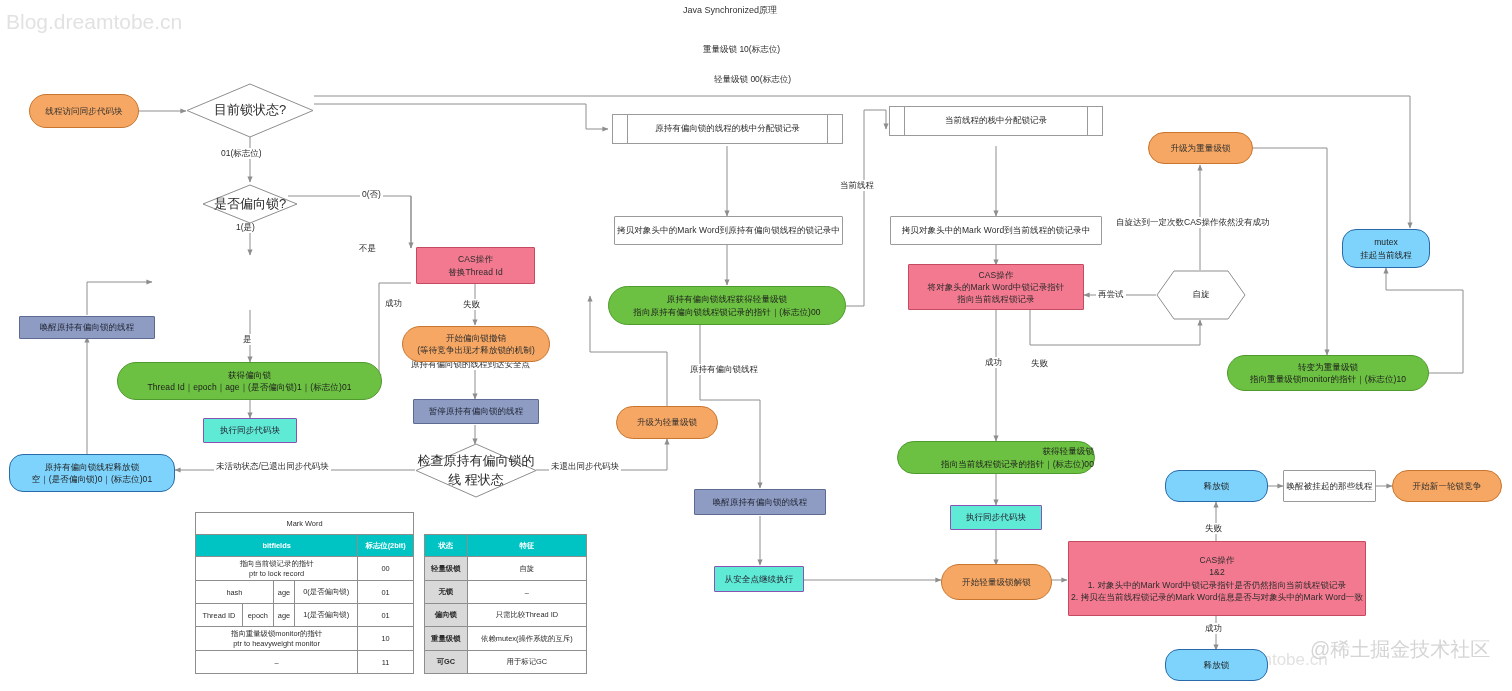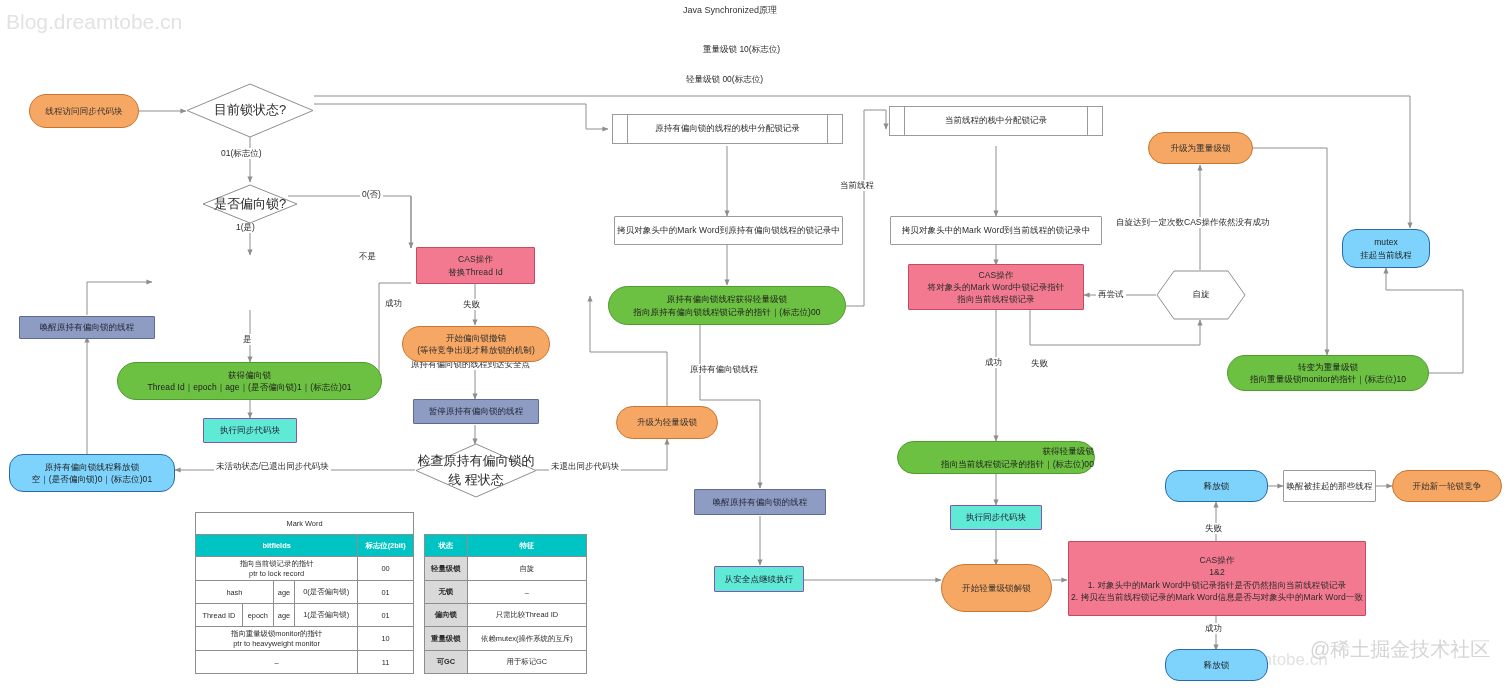--- a/index.html
+++ b/index.html
@@ -156,29 +156,29 @@
 
   <div class="title" style="left:683px;top:4px;">Java Synchronized原理</div>
   <div class="wm wm1">Blog.dreamtobe.cn</div>
   <div class="wm wm2">Blog.dreamtobe.cn</div>
   <div class="wm wm3">@稀土掘金技术社区</div>
 
   <div class="elabel two" style="left:701px;top:44px;text-align:center;">
     <span class="ln">重量级锁</span>
     <span class="ln">10(标志位)</span>
   </div>
-  <div class="elabel two" style="left:684px;top:74px;text-align:center;">
+  <div class="elabel two" style="left:712px;top:74px;text-align:center;">
     <span class="ln">轻量级锁</span>
     <span class="ln">00(标志位)</span>
   </div>
   <div class="elabel" style="left:219px;top:148px;">01(标志位)</div>
   <div class="elabel" style="left:360px;top:189px;">0(否)</div>
   <div class="elabel" style="left:234px;top:222px;">1(是)</div>
   <div class="elabel" style="left:241px;top:334px;">是</div>
-  <div class="elabel" style="left:357px;top:251px;">不是</div>
+  <div class="elabel" style="left:357px;top:243px;">不是</div>
   <div class="elabel" style="left:383px;top:298px;">成功</div>
   <div class="elabel" style="left:461px;top:299px;">失败</div>
   <div class="elabel" style="left:409px;top:359px;">原持有偏向锁的线程到达安全点</div>
   <div class="elabel" style="left:214px;top:461px;">未活动状态/已退出同步代码块</div>
   <div class="elabel" style="left:549px;top:461px;">未退出同步代码块</div>
   <div class="elabel" style="left:688px;top:364px;">原持有偏向锁线程</div>
   <div class="elabel" style="left:838px;top:180px;">当前线程</div>
   <div class="elabel" style="left:1114px;top:217px;">自旋达到一定次数CAS操作依然没有成功</div>
   <div class="elabel" style="left:1096px;top:289px;">再尝试</div>
   <div class="elabel" style="left:983px;top:357px;">成功</div>
@@ -292,21 +292,21 @@
 
   <div class="node green" style="left:897px;top:441px;width:198px;height:33px;align-items:flex-end;">
     <span class="ln">获得轻量级锁</span>
     <span class="ln">指向当前线程锁记录的指针｜(标志位)00</span>
   </div>
 
   <div class="node purple" style="left:950px;top:505px;width:92px;height:25px;">
     <span class="ln">执行同步代码块</span>
   </div>
 
-  <div class="node orange pill" style="left:941px;top:564px;width:111px;height:48px;">
+  <div class="node orange pill" style="left:941px;top:564px;width:111px;height:36px;">
     <span class="ln">开始轻量级锁解锁</span>
   </div>
 
   <div class="hexnode" style="left:1156px;top:270px;width:90px;height:50px;">
     <svg viewBox="0 0 90 50" preserveAspectRatio="none">
         <polygon points="18,1 72,1 89,25 72,49 18,49 1,25" fill="#fff" stroke="#8e8e8e" stroke-width="1"></polygon>
       </svg>
     <div class="hlabel">自旋</div>
   </div>
 

